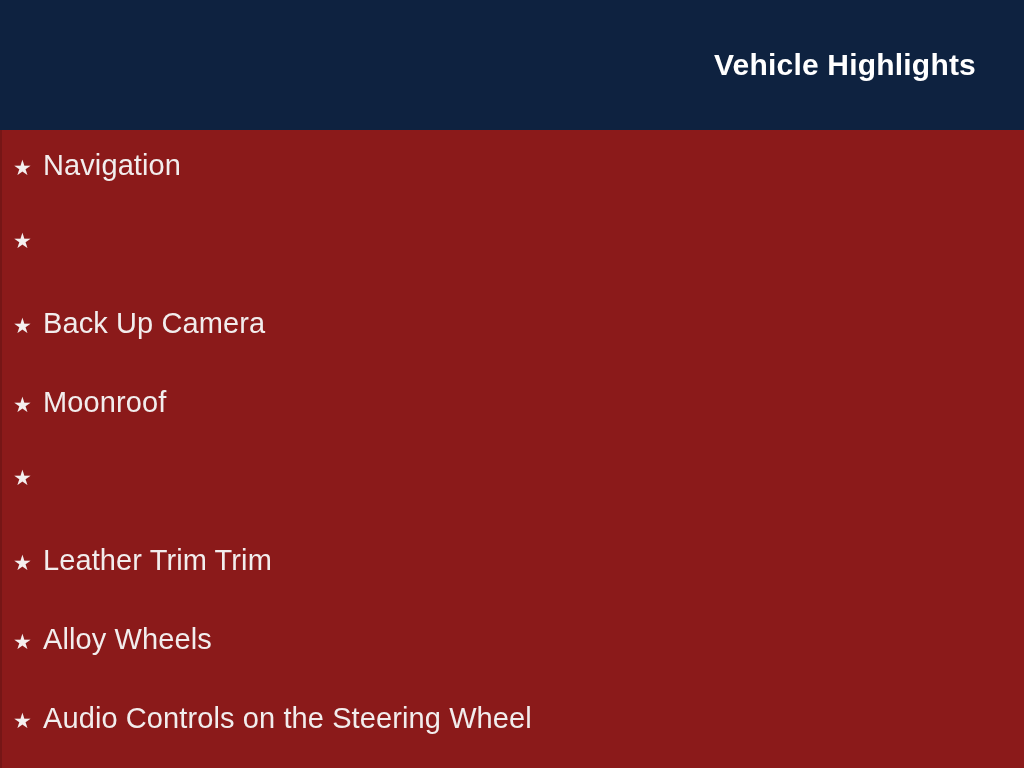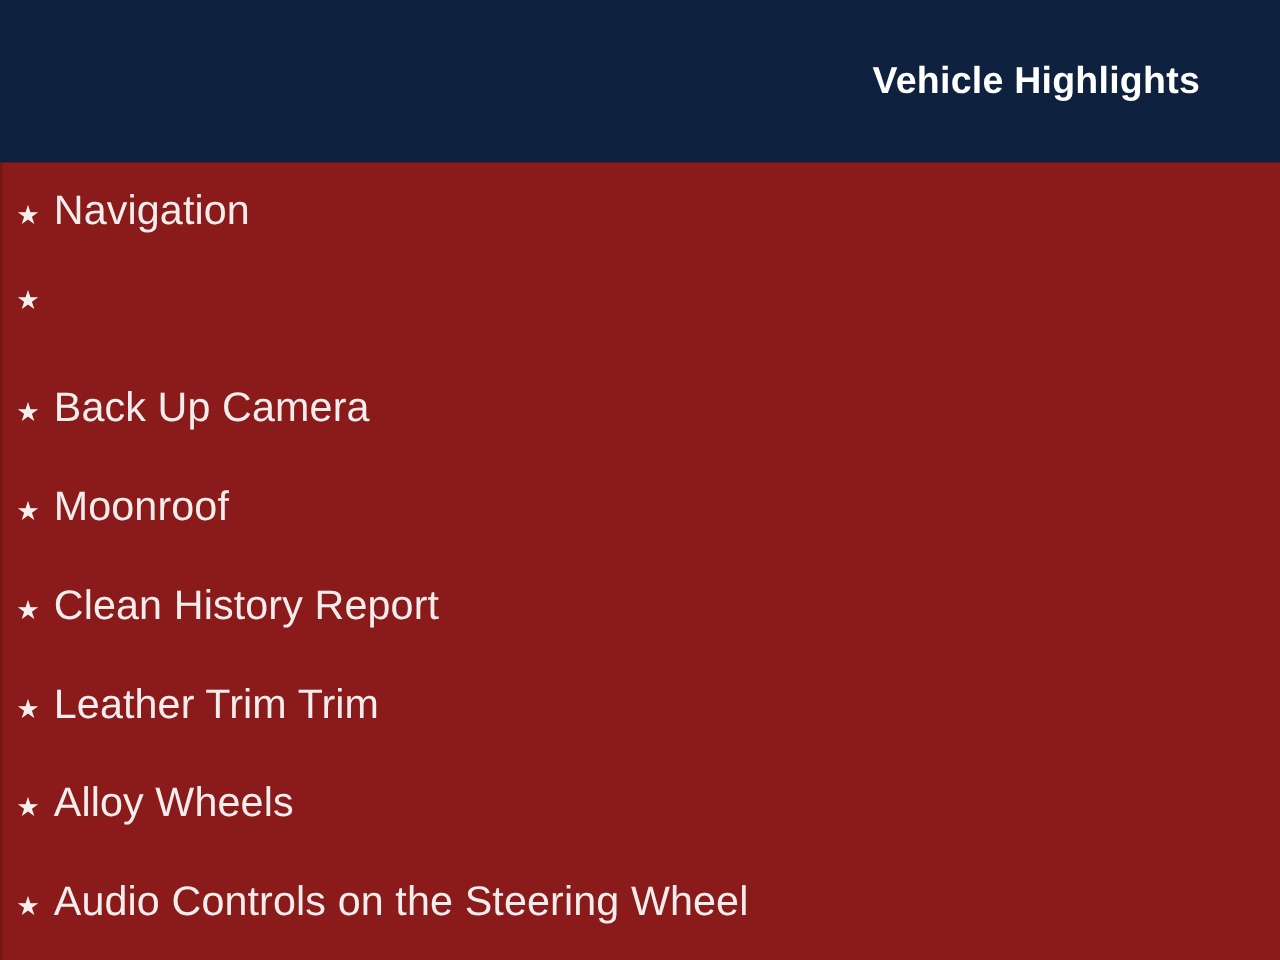--- a/index.html
+++ b/index.html
@@ -39,21 +39,21 @@
     position: absolute;
     left: 0;
     top: 0;
     width: 1024px;
     height: 130px;
     background: #0E2240;
     display: flex;
     align-items: center;
     justify-content: flex-end;
     box-sizing: border-box;
-    padding-right: 64px;
+    padding-right: 48px;
   }
 
   #header-title {
     color: #FFFFFF;
     font-size: 30px;
     font-weight: bold;
     letter-spacing: 0.2px;
     line-height: 1;
     white-space: nowrap;
   }
@@ -84,21 +84,21 @@
     width: 30px;
     flex: 0 0 30px;
     color: #F4EFEF;
     font-size: 21px;
     line-height: 1;
     text-align: left;
   }
 
   .highlight-label {
     color: #F2EDED;
-    font-size: 33px;
+    font-size: 29px;
     font-weight: normal;
     line-height: 1;
     letter-spacing: 0.1px;
     white-space: nowrap;
   }
 </style>
 </head>
 <body>
 
 <div id="slide">
@@ -125,21 +125,20 @@
       <span class="highlight-label">Back Up Camera</span>
     </li>
 
     <li class="highlight-item">
       <span class="bullet-star">★</span>
       <span class="highlight-label">Moonroof</span>
     </li>
 
     <li class="highlight-item">
       <span class="bullet-star">★</span>
-      <span class="highlight-label">Clean History Report</span>
     </li>
 
     <li class="highlight-item">
       <span class="bullet-star">★</span>
       <span class="highlight-label">Leather Trim Trim</span>
     </li>
 
     <li class="highlight-item">
       <span class="bullet-star">★</span>
       <span class="highlight-label">Alloy Wheels</span>

